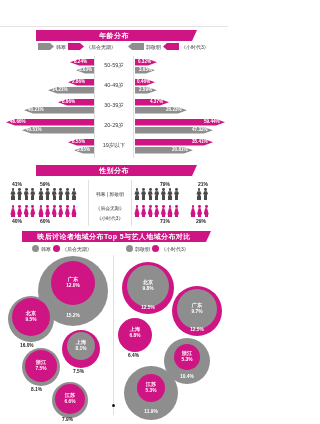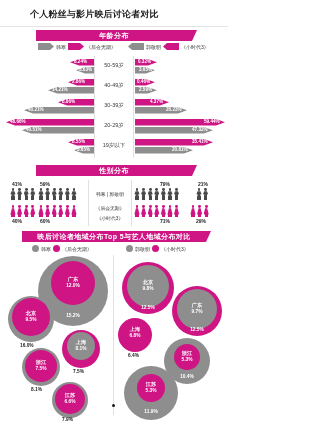--- a/index.html
+++ b/index.html
@@ -94,21 +94,20 @@
   .bb-name { font-size:5.2px; color:#fff; font-weight:bold; line-height:1.15; }
   .bb-val  { font-size:4.8px; color:#fff; font-weight:bold; line-height:1.15; }
   .bb-outval { position:absolute; font-size:4.8px; font-weight:bold; line-height:1; }
   .dot-mark { position:absolute; width:3px; height:3px; border-radius:50%; background:#1a1a1a; }
 </style>
 </head>
 <body>
 
 <div class="page">
 
-  <div class="title">个人粉丝与影片映后讨论者对比</div>
   <div class="title-rule"></div>
 
   <div class="banner" style="left:36px; top:30px; width:156px; height:11px;">
     <span>年龄分布</span>
     <span class="banner-notch"></span>
   </div>
 
   <div class="legend-row" style="left:38px; top:43px;">
     <span class="lg-chip arrow-r lg-gray"></span>
     <span class="lg-text">韩寒</span>

